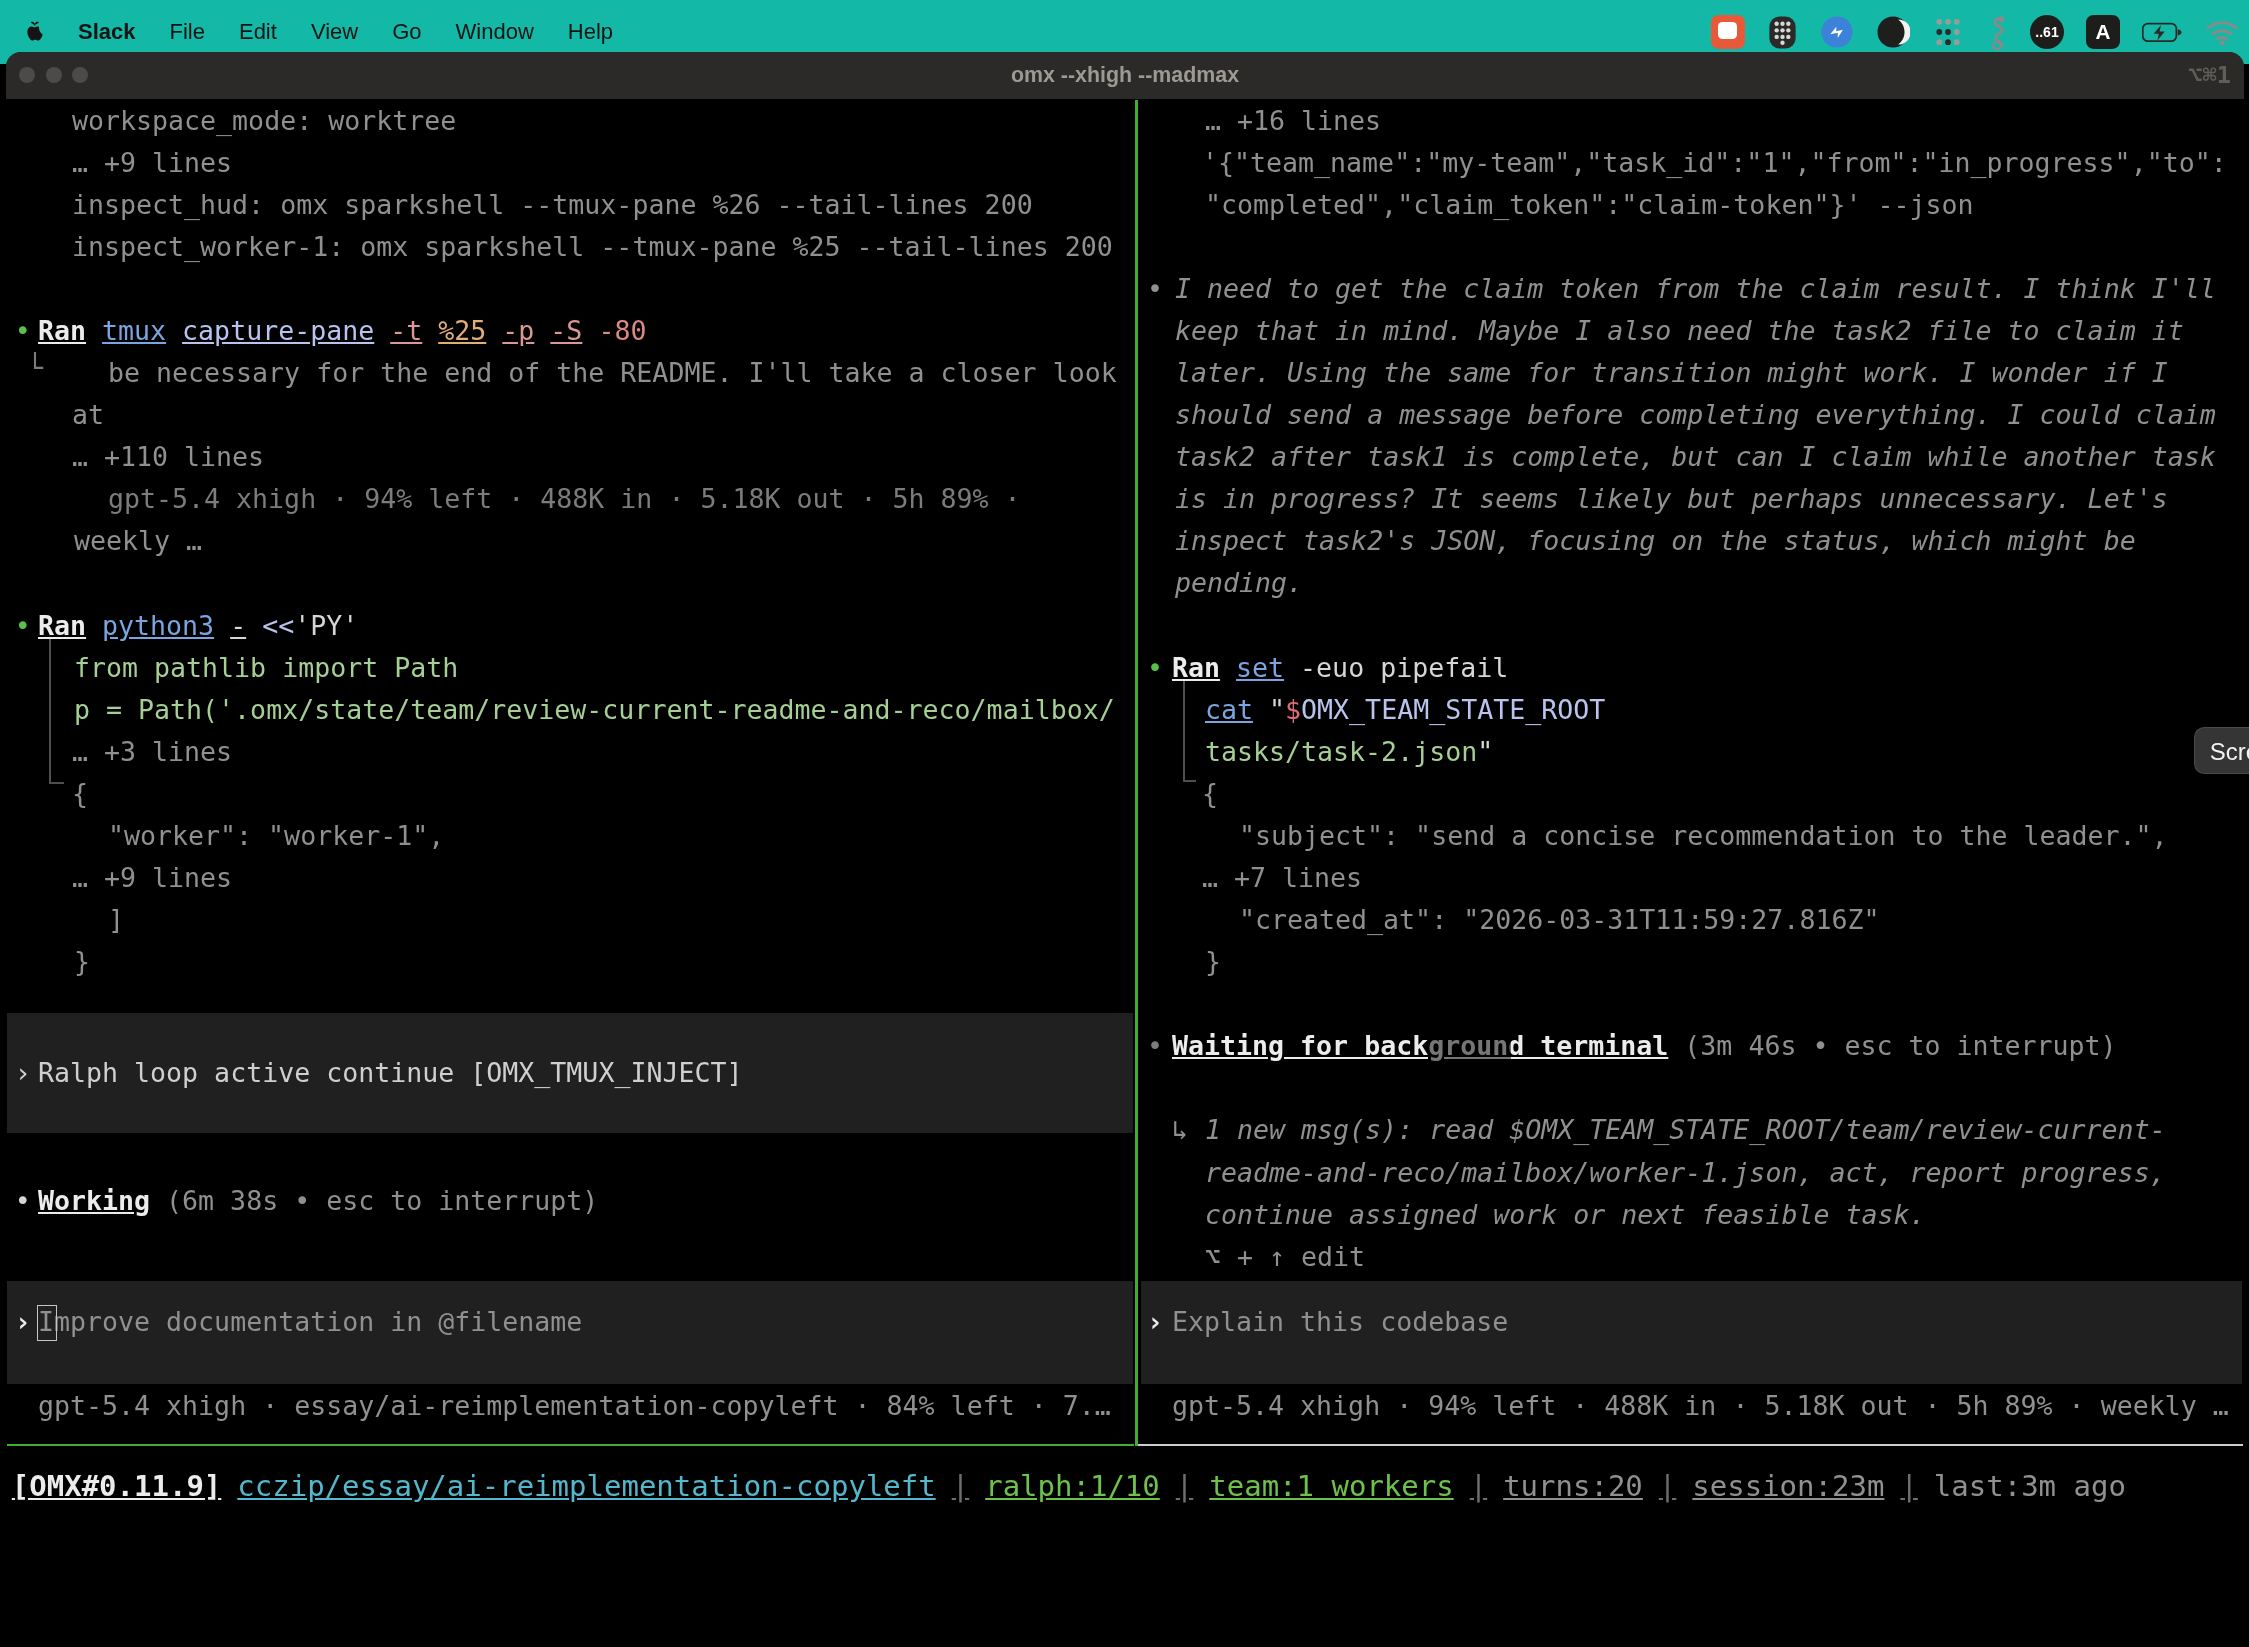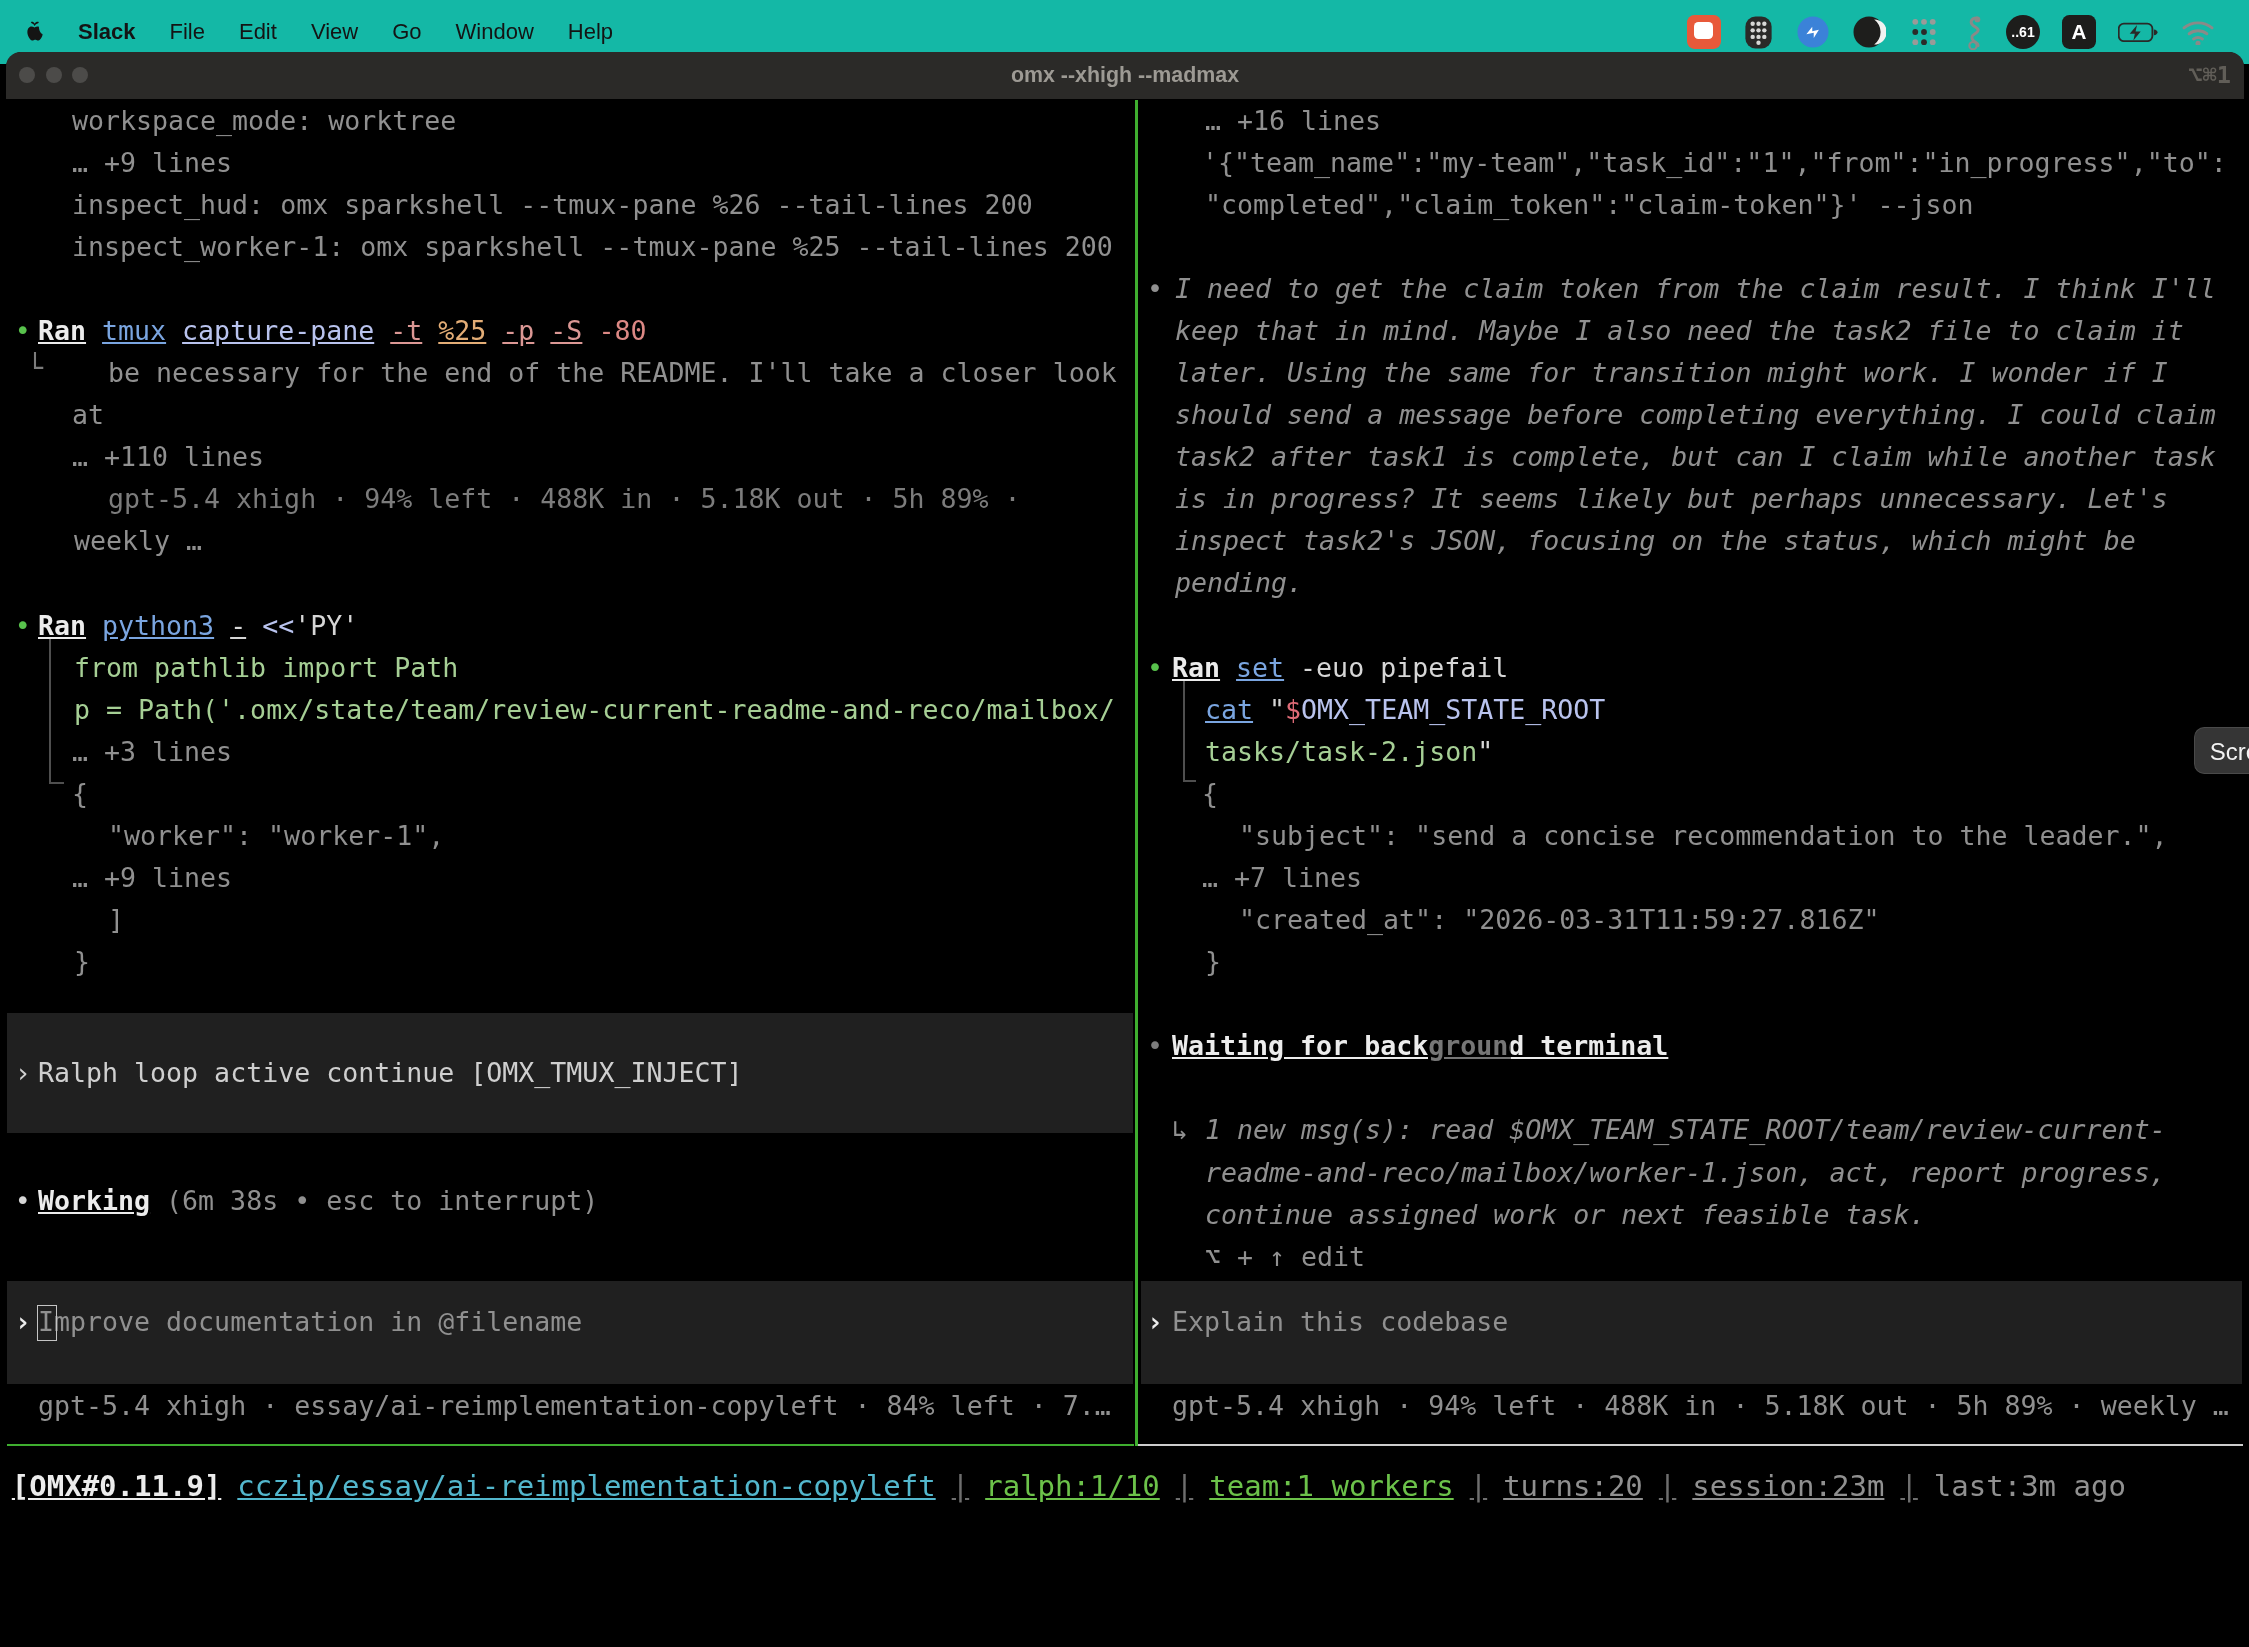--- a/index.html
+++ b/index.html
@@ -3,21 +3,21 @@
 <meta charset="utf-8">
 <style>
   html,body{margin:0;padding:0;background:#000;}
   .screen{position:relative;width:2250px;height:1648px;background:#000;overflow:hidden;
           font-family:"DejaVu Sans Mono",monospace;}
   
   .menubar{position:absolute;left:0;top:0;width:2250px;height:64px;background:#14b8a6;
            display:flex;align-items:center;justify-content:space-between;
            font-family:"Liberation Sans",sans-serif;color:#141414;font-size:22px;}
   .mb-left{display:flex;align-items:center;gap:34px;padding-left:25px;}
-  .mb-right{display:flex;align-items:center;gap:22px;padding-right:35px;}
+  .mb-right{display:flex;align-items:center;gap:22px;padding-right:11px;}
   .mb-app{font-weight:700;}
   .mb-item{font-weight:400;}
   .sicon{display:flex;align-items:center;justify-content:center;}
   .badge-circle{width:34px;height:34px;border-radius:50%;background:#1d1d1b;color:#fff;
                 display:flex;align-items:center;justify-content:center;font-size:14px;font-weight:600;}
   .badge-square{width:34px;height:34px;border-radius:7.4px;background:#1d1d1b;color:#fff;
                 display:flex;align-items:center;justify-content:center;font-size:20.7px;font-weight:700;}
   .chat-badge{width:34px;height:34px;border-radius:7.4px;background:#e8593a;position:relative;}
   .chat-badge:after{content:"";position:absolute;left:7.4px;top:6.6px;width:19px;height:17.7px;background:#fff;border-radius:4.4px;}
   
@@ -267,20 +267,21 @@
     </div>
     <div class="ln" style="top:773px;left:1202px">{</div>
     <div class="ln" style="top:815px;left:1239px">"subject": "send a concise recommendation to the leader.",</div>
     <div class="ln" style="top:857px;left:1202px">… +7 lines</div>
     <div class="ln" style="top:899px;left:1239px">"created_at": "2026-03-31T11:59:27.816Z"</div>
     <div class="ln" style="top:941px;left:1205px">}</div>
 
     <span class="ln dim" style="top:1025px;left:1147px">•</span>
     <div class="ln row" style="top:1025px;left:1172px">
       <span class="wt mr">Waiting for background terminal</span>
+      <span>(3m 46s • esc to interrupt)</span>
     </div>
     <div class="shimmer-mask" style="left:1428px;top:1035px;width:83px;height:26.6px"></div>
 
     <span class="ln" style="top:1109px;left:1172px">↳</span>
     <div class="ln it" style="top:1109px;left:1205px">1 new msg(s): read $OMX_TEAM_STATE_ROOT/team/review-current-</div>
     <div class="ln it" style="top:1152px;left:1205px">readme-and-reco/mailbox/worker-1.json, act, report progress,</div>
     <div class="ln it" style="top:1194px;left:1205px">continue assigned work or next feasible task.</div>
     <div class="ln" style="top:1236px;left:1205px">⌥ + ↑ edit</div>
 
     <div class="band" style="left:1141px;top:1281px;width:1101px;height:103px"></div>

